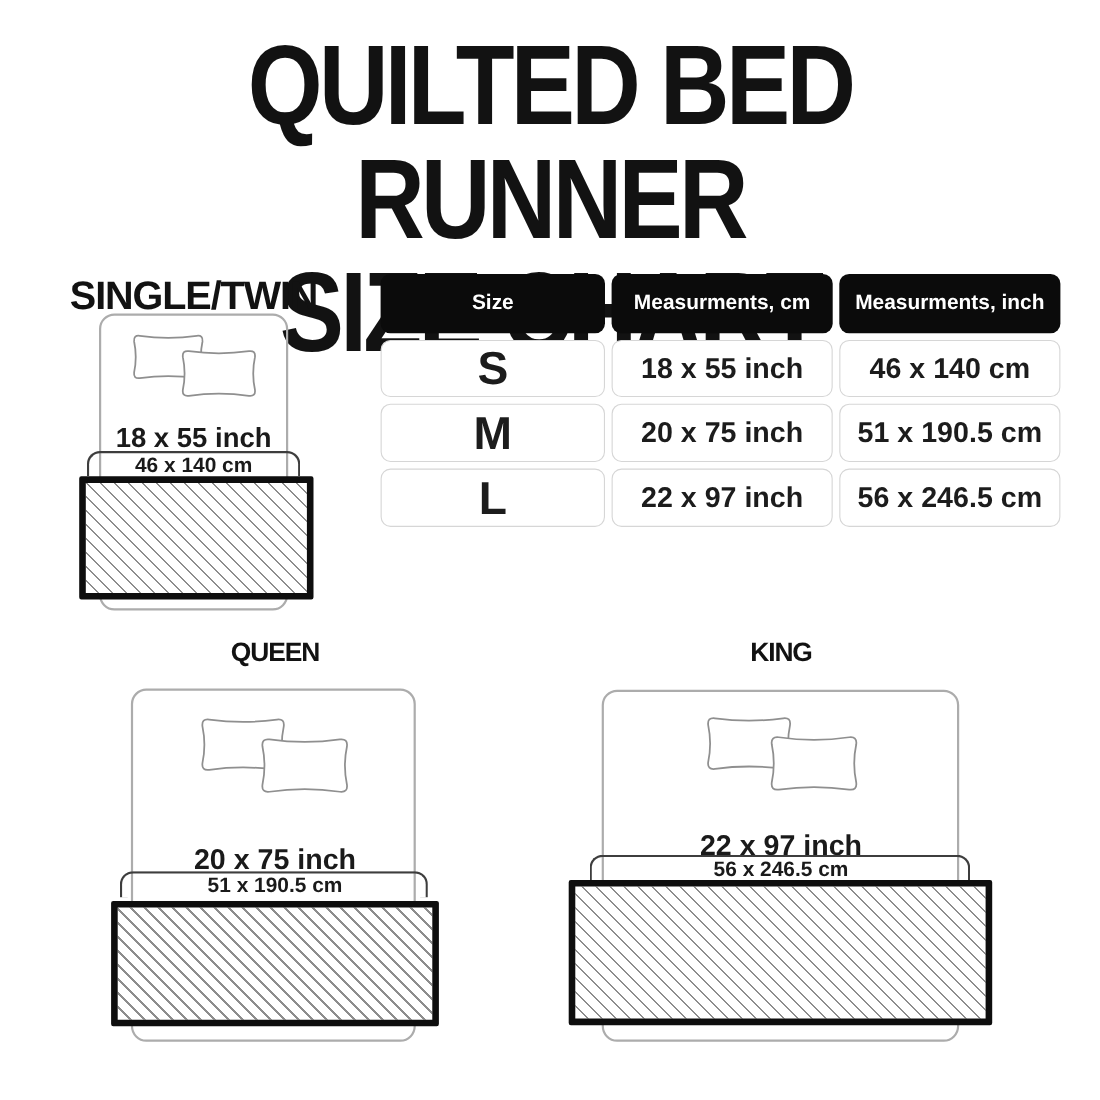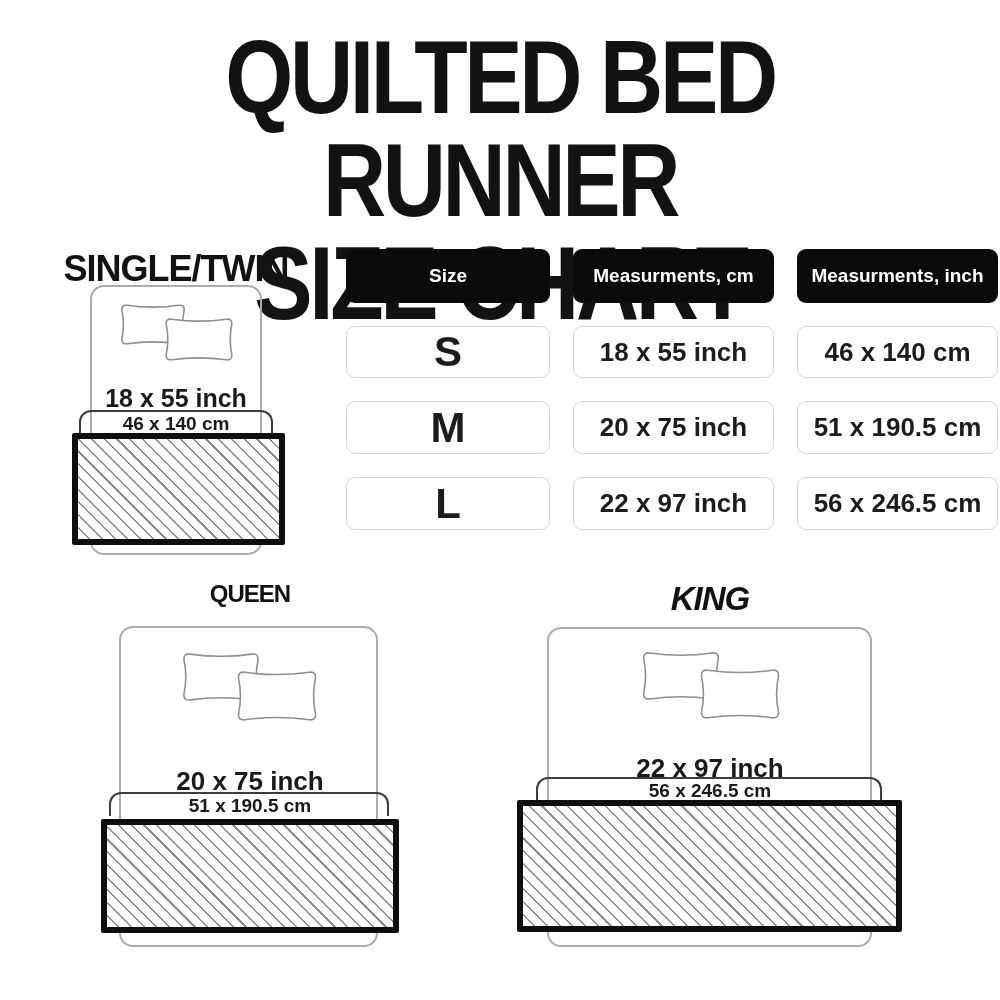--- a/index.html
+++ b/index.html
@@ -16,21 +16,21 @@
     text-align:center; font-weight:bold; font-size:103px;
     line-height:1.0; letter-spacing:-4px; color:#121212;
     transform:scaleX(0.85); transform-origin:center top;
   }
   
   .size-table {
     position:absolute; left:346px; top:249px;
     display:grid;
     grid-template-columns:204px 201px 201px;
     grid-template-rows:54px 52px 53px 53px;
-    gap:23px;
+    gap:6px;
   }
   .hcell {
     background:#0b0b0b; border-radius:9px; color:#ffffff;
     display:flex; align-items:center; justify-content:center;
     font-weight:bold; font-size:19px;
   }
   .cell {
     background:#ffffff; border:1.5px solid #d6d6d6; border-radius:9px;
     display:flex; align-items:center; justify-content:center;
     font-weight:bold; font-size:26px; color:#1c1c1c;
@@ -83,21 +83,21 @@
   #queen .d-label { font-size:24px; }
   #queen .bed     { left:69px;  top:46px;  width:259px; height:321px; }
   #queen .p1      { left:127px; top:66px;  width:88px;  height:62px; }
   #queen .p2      { left:181px; top:84px;  width:92px;  height:64px; }
   #queen .dim-inch{ top:186px; font-size:26px; }
   #queen .bracket { left:59px;  top:212px; width:280px; height:24px; }
   #queen .dim-cm  { top:215px; }
   #queen .runner  { left:51px;  top:239px; width:298px; height:114px; }
 
   #king { left:510px; top:580px; width:400px; height:372px; }
-  #king .d-label { font-size:33px;font-style:italic; }
+  #king .d-label { font-size:24px; }
   #king .bed     { left:37px;  top:47px;  width:325px; height:320px; }
   #king .p1      { left:126px; top:65px;  width:90px;  height:62px; }
   #king .p2      { left:183px; top:82px;  width:94px;  height:64px; }
   #king .dim-inch{ top:173px; font-size:26px; }
   #king .bracket { left:26px;  top:197px; width:346px; height:24px; }
   #king .dim-cm  { top:200px; }
   #king .runner  { left:7px;   top:220px; width:385px; height:132px; }
 </style>
 </head>
 <body>

